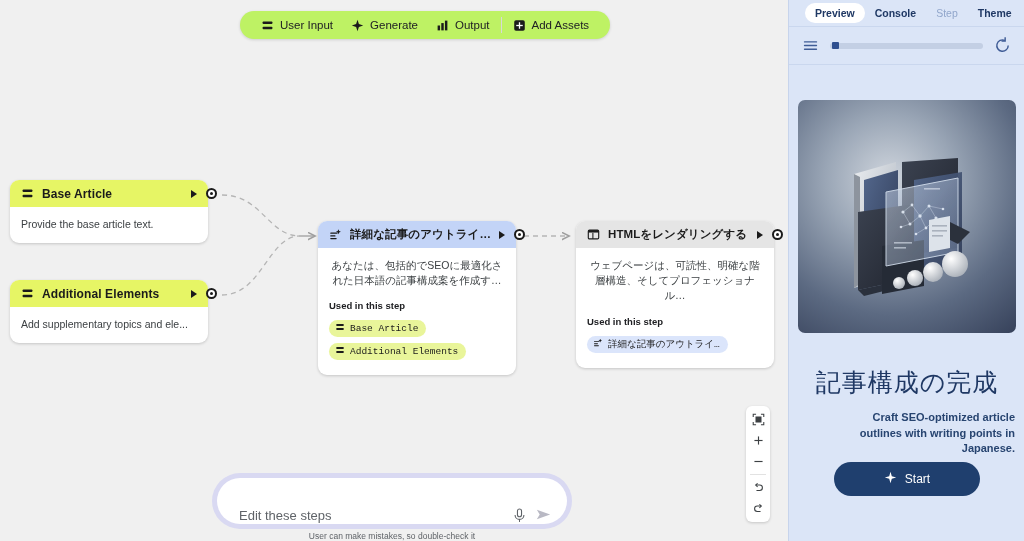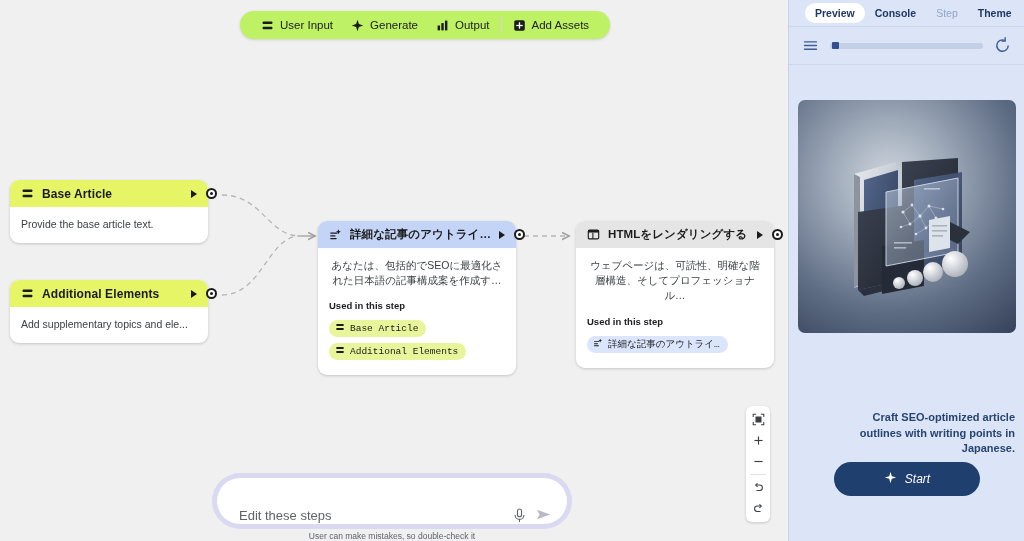--- a/index.html
+++ b/index.html
@@ -224,21 +224,21 @@
     position: absolute; top: 338px; left: 42px; width: 184px;
     text-align: right;
     font-size: 11px; color: #274470; line-height: 1.42; font-weight: bold;
   }
   #start-btn {
     position: absolute; top: 390px; left: 45px;
     width: 146px; height: 34px;
     background: #1f3f6e;
     border-radius: 17px;
     display: flex; align-items: center; justify-content: center;
-    gap: 8px; cursor: pointer; font-style: italic;
+    gap: 8px; cursor: pointer;
   }
   #start-btn span.lbl { font-size: 12px; color: #ffffff; }
 </style>
 </head>
 <body>
 
 <div id="app">
 
   <div id="canvas">
 
@@ -562,20 +562,21 @@
 
           <polygon points="152,122 172,132 160,144 152,140" fill="#2b313c"></polygon>
 
           <circle cx="157" cy="164" r="13" fill="url(#gBall)"></circle>
           <circle cx="135" cy="172" r="10" fill="url(#gBall)"></circle>
           <circle cx="117" cy="178" r="8" fill="url(#gBall)"></circle>
           <circle cx="101" cy="183" r="6" fill="url(#gBall)"></circle>
         </svg>
       </div>
 
+      <div id="hero-title">記事構成の完成</div>
       <div id="hero-sub">Craft SEO-optimized article outlines with writing points in Japanese.</div>
 
       <div id="start-btn">
         <span>
           <svg width="13" height="13" viewBox="0 0 16 16">
             <path d="M8 1 L9.6 6.4 L15 8 L9.6 9.6 L8 15 L6.4 9.6 L1 8 L6.4 6.4 Z" fill="#ffffff"></path>
           </svg>
         </span>
         <span class="lbl">Start</span>
       </div>

